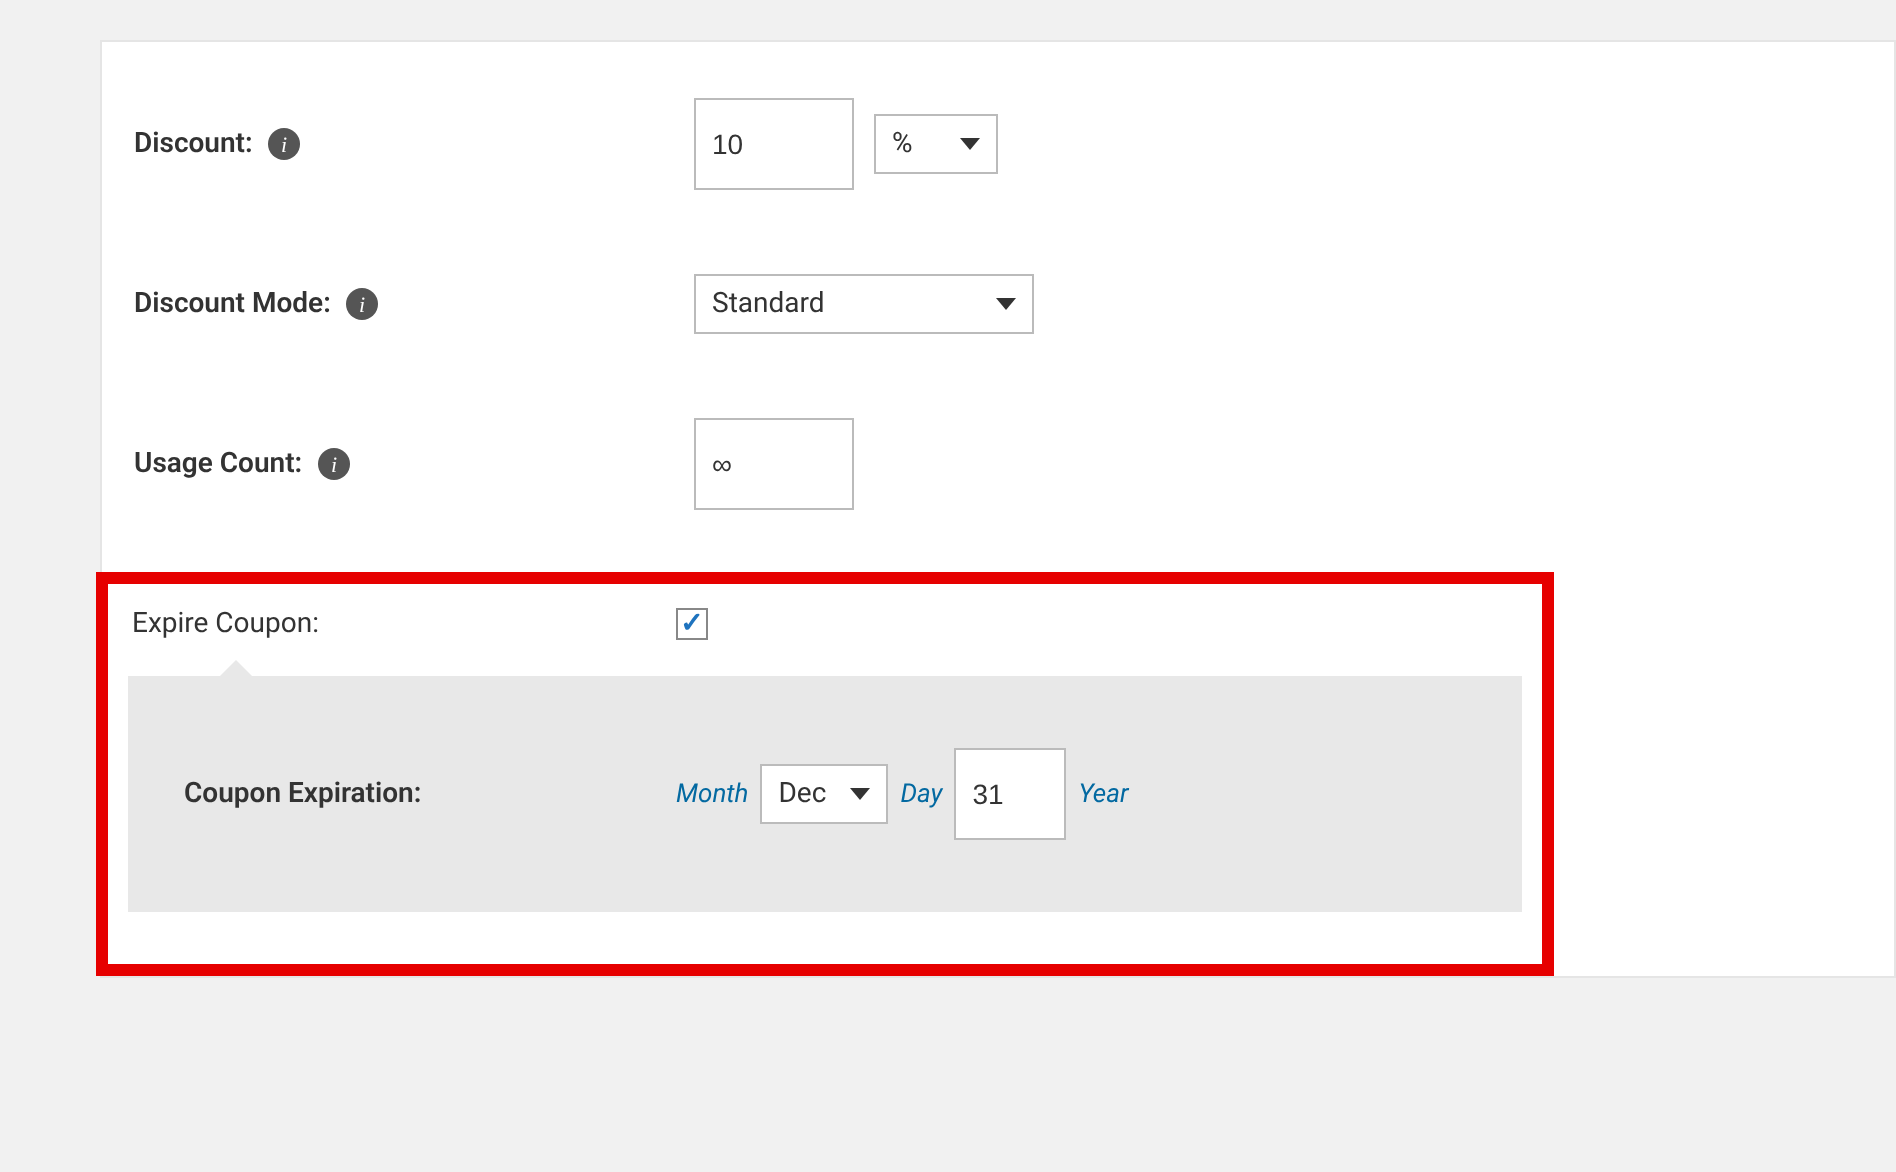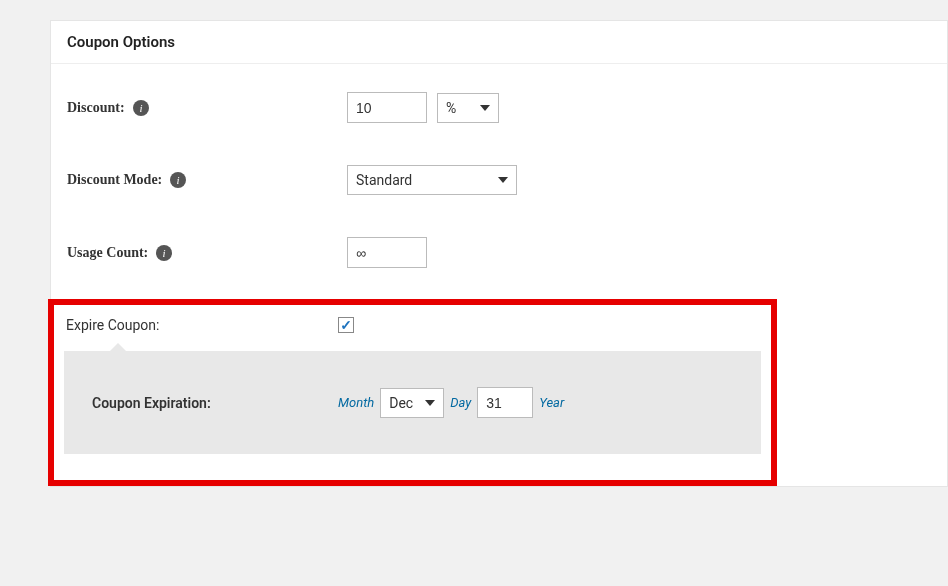--- a/index.html
+++ b/index.html
@@ -44,21 +44,20 @@
     .row .label-cell {
       width: 280px;
       display: flex;
       align-items: center;
       gap: 8px;
     }
     .row .label-text {
       font-weight: 600;
       font-size: 14px;
       color: #333;
-      font-family: Liberation Serif, serif;
     }
     .label-text2 {
       font-weight: 600;
       font-size: 14px;
       color: #333;
     }
     .info-icon {
       display: inline-flex;
       align-items: center;
       justify-content: center;
@@ -74,21 +73,21 @@
     .control-cell {
       display: flex;
       align-items: center;
       gap: 10px;
     }
     .input-text {
       border: 1px solid #bbb;
       background: #fff;
       padding: 5px 8px;
       font-size: 14px;
-      height: 31px;
+      height: 46px;
       color: #333;
     }
     .w-small { width: 80px; }
     .w-medium { width: 170px; }
     .w-day { width: 56px; }
     .w-year { width: 80px; }
     .w-month { width: 64px; }
     .select-box {
       border: 1px solid #bbb;
       background: #fff;
@@ -181,23 +180,20 @@
       font-style: italic;
       color: #0369a1;
       font-size: 13px;
     }
   </style>
 </head>
 <body>
 
 <div class="outer">
   <div class="panel">
-    <div class="panel-header">
-      <h3>Coupon Options</h3>
-    </div>
 
     <div class="panel-body">
 
       <div class="row">
         <div class="label-cell">
           <span class="label-text">Discount:</span>
           <span class="info-icon">
             <svg viewBox="0 0 16 16">
                 <circle cx="8" cy="8" r="8"></circle>
                 <text x="8" y="12" text-anchor="middle" font-size="11" font-family="serif" font-style="italic" fill="#fff">i</text>

